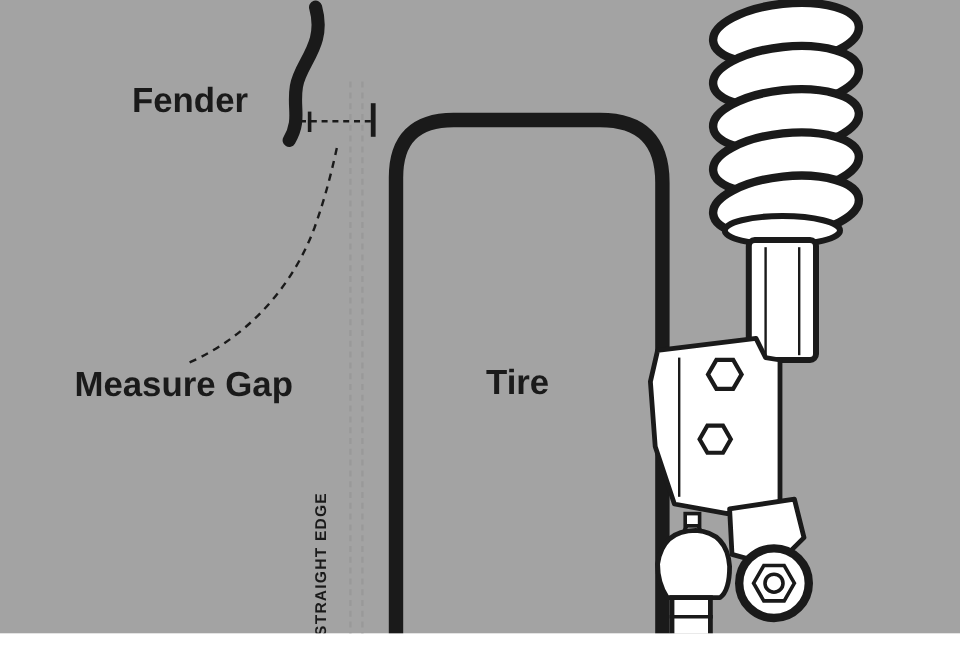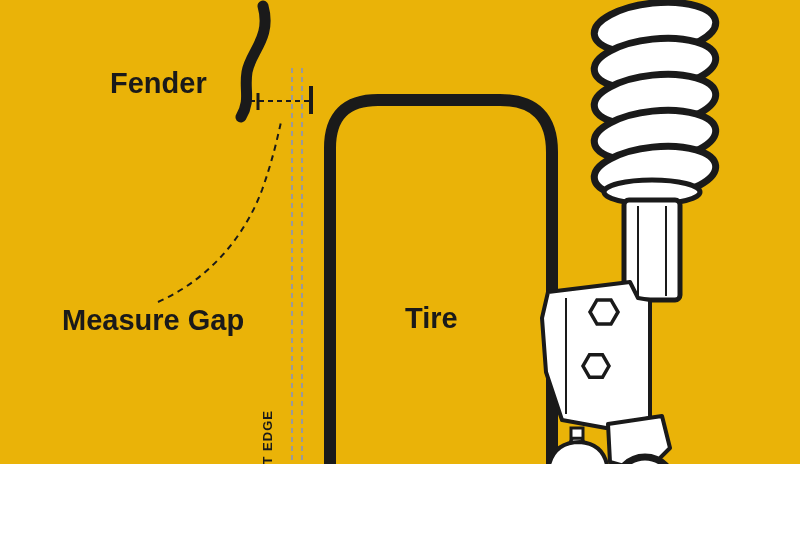--- a/index.html
+++ b/index.html
@@ -1,19 +1,19 @@
 <!DOCTYPE html>
 <html><head>
 <meta charset="utf-8">
 <style>
   html,body{margin:0;padding:0;background:#fff;}
   .canvas{
     position:relative;
-    width:800px;height:464px;
-    background:#eab308;
+    width:800px;height:528px;
+    background:#a3a3a3;
     overflow:hidden;
     font-family:"Liberation Sans", sans-serif;
   }
   svg{display:block;}
   .label{
     fill:#1a1a1a;
     font-family:"Liberation Sans", sans-serif;
     font-weight:bold;
   }
   .label-big{font-size:29px;}

